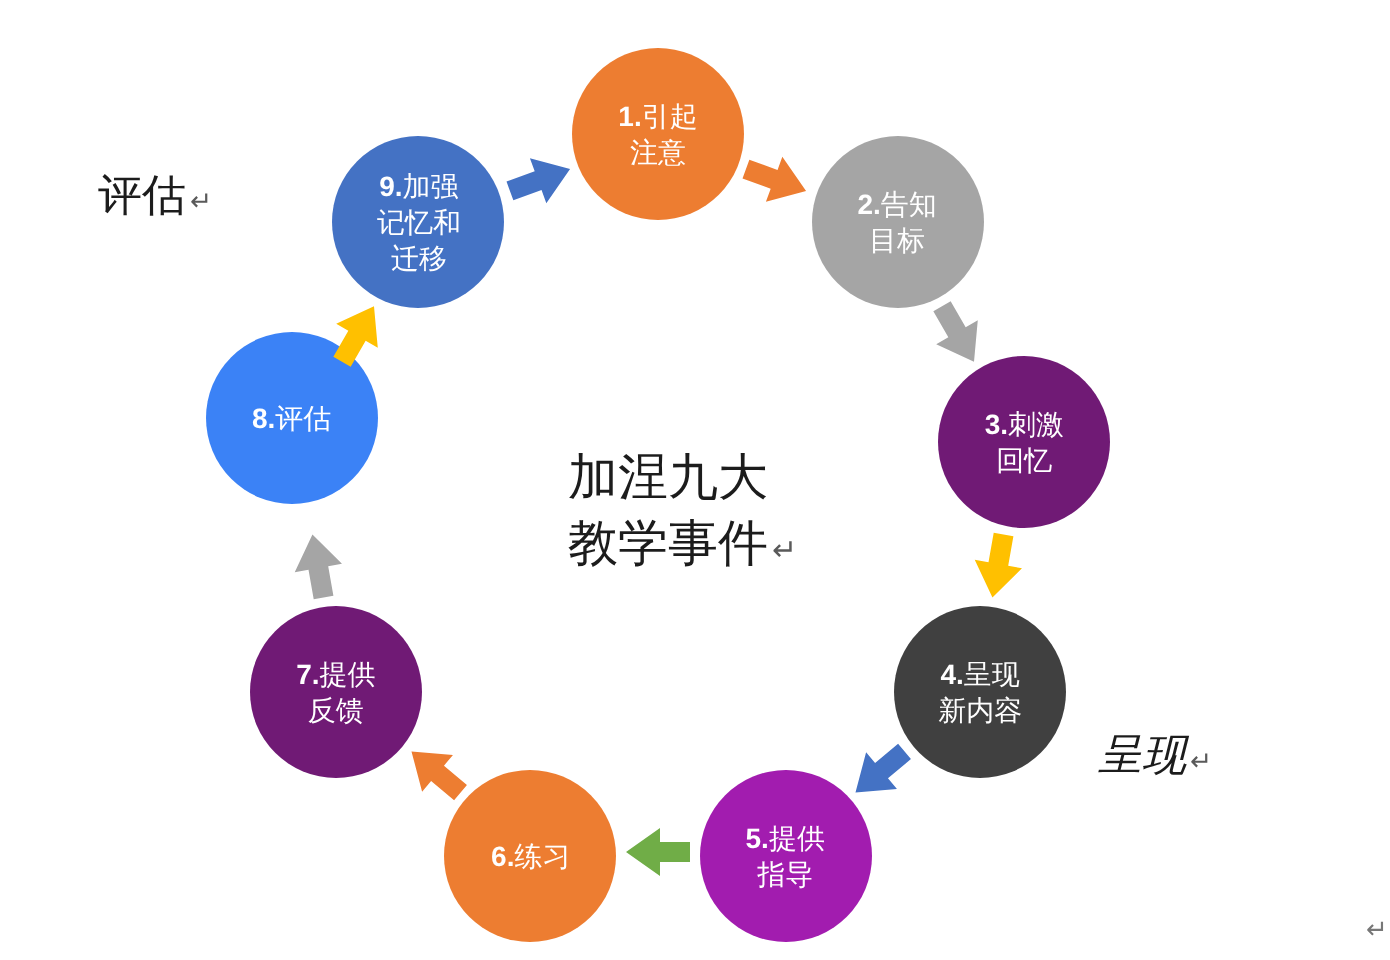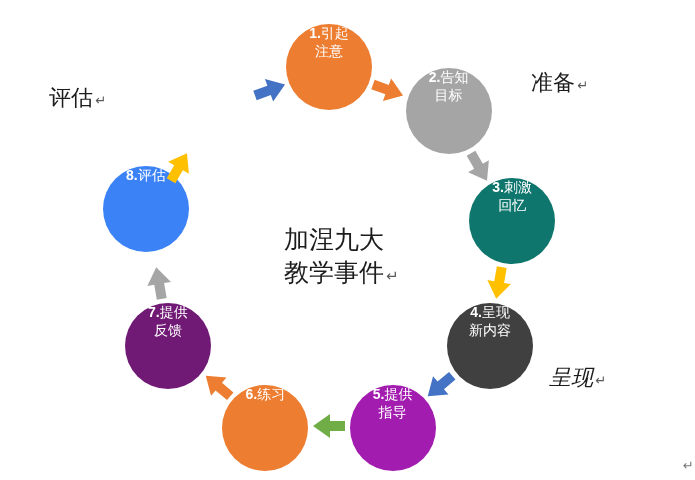--- a/index.html
+++ b/index.html
@@ -40,20 +40,21 @@
     left: 683px; top: 458px;
     font-size: 13px;
     color: #777777;
     font-family: "DejaVu Sans", sans-serif;
   }
   
   .node {
     position: absolute;
     border-radius: 50%;
     display: flex;
+    align-items: center;
     justify-content: center;
     text-align: center;
   }
   .node-text {
     color: #ffffff;
     font-size: 14px;
     line-height: 18px;
     font-weight: 400;
   }
   .node-text .node-num { font-weight: 700; }
@@ -66,23 +67,20 @@
   }
   .arrow svg { display: block; }
 </style>
 </head>
 <body>
 
 <div id="stage">
 
   <div class="doc-text corner-label pos-top-left">
     <span>评估</span><span class="pmark">↵</span>
-  </div>
-  <div class="doc-text corner-label pos-top-right">
-    <span>准备</span><span class="pmark">↵</span>
   </div>
   <div class="doc-text corner-label pos-bottom-right">
     <span>呈现</span><span class="pmark">↵</span>
   </div>
 
   <div class="doc-text doc-title">
     <span class="title-text">加涅九大
 教学事件</span><span class="pmark">↵</span>
   </div>
 
@@ -99,21 +97,21 @@
     </div>
     <div class="node" style="left: 405.558px; top: 67.5157px; width: 86px; height: 86px; background: rgb(165, 165, 165);">
       <div class="node-text"><b class="node-num">2.</b><span class="node-label">告知
 目标</span></div>
     </div>
     <div class="arrow" style="left: 461.822px; top: 151.5px; transform: rotate(60deg);">
       <svg width="34" height="30" viewBox="0 0 34 30">
         <polygon points="1,10 16,10 16,3 33,15 16,27 16,20 1,20" fill="#A5A5A5"></polygon>
       </svg>
     </div>
-    <div class="node" style="left: 469.174px; top: 177.701px; width: 86px; height: 86px; background: #0f766e;">
+    <div class="node" style="left: 469.174px; top: 177.701px; width: 86px; height: 86px; background: #701a75;">
       <div class="node-text"><b class="node-num">3.</b><span class="node-label">刺激
 回忆</span></div>
     </div>
     <div class="arrow" style="left: 482.372px; top: 268.041px; transform: rotate(100deg);">
       <svg width="34" height="30" viewBox="0 0 34 30">
         <polygon points="1,10 16,10 16,3 33,15 16,27 16,20 1,20" fill="#FFC000"></polygon>
       </svg>
     </div>
     <div class="node" style="left: 447.081px; top: 303px; width: 86px; height: 86px; background: #404040;">
       <div class="node-text"><b class="node-num">4.</b><span class="node-label">呈现
@@ -151,18 +149,23 @@
       </svg>
     </div>
     <div class="node" style="left: 102.826px; top: 166px; width: 86px; height: 86px; background: #3b82f6;">
       <div class="node-text"><b class="node-num">8.</b><span class="node-label">评估</span></div>
     </div>
     <div class="arrow" style="left: 162.178px; top: 151.5px; transform: rotate(300deg);">
       <svg width="34" height="30" viewBox="0 0 34 30">
         <polygon points="1,10 16,10 16,3 33,15 16,27 16,20 1,20" fill="#FFC000"></polygon>
       </svg>
     </div>
+    <div class="node" style="left: 166.442px; top: 67.5157px; width: 86px; height: 86px; background: rgb(68, 114, 196);">
+      <div class="node-text"><b class="node-num">9.</b><span class="node-label">加强
+记忆和
+迁移</span></div>
+    </div>
     <div class="arrow" style="left: 252.831px; top: 75.4332px; transform: rotate(340deg);">
       <svg width="34" height="30" viewBox="0 0 34 30">
         <polygon points="1,10 16,10 16,3 33,15 16,27 16,20 1,20" fill="#4472C4"></polygon>
       </svg>
     </div>
   </div>
 
 </body></html>

